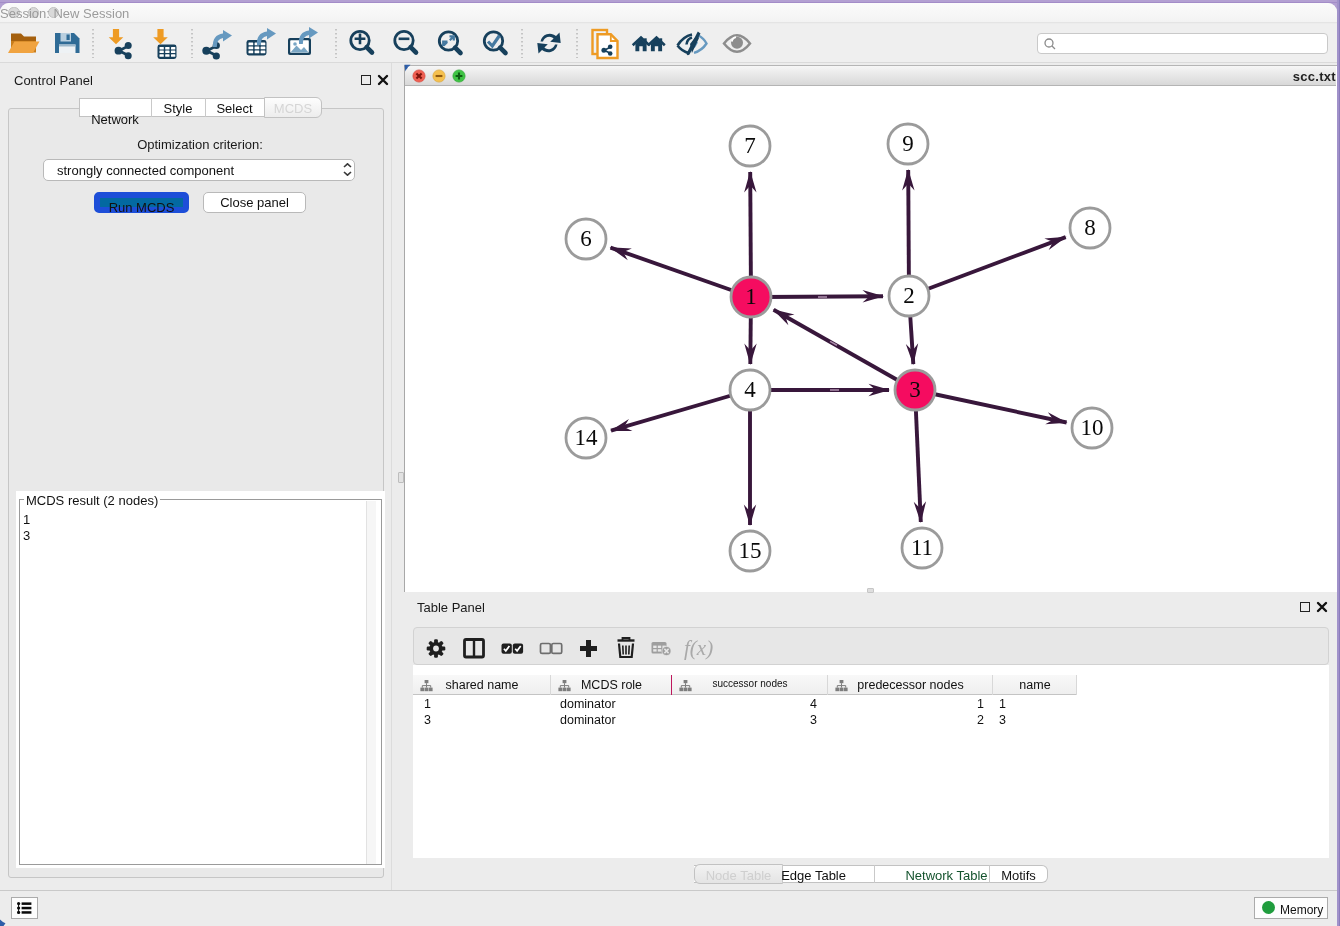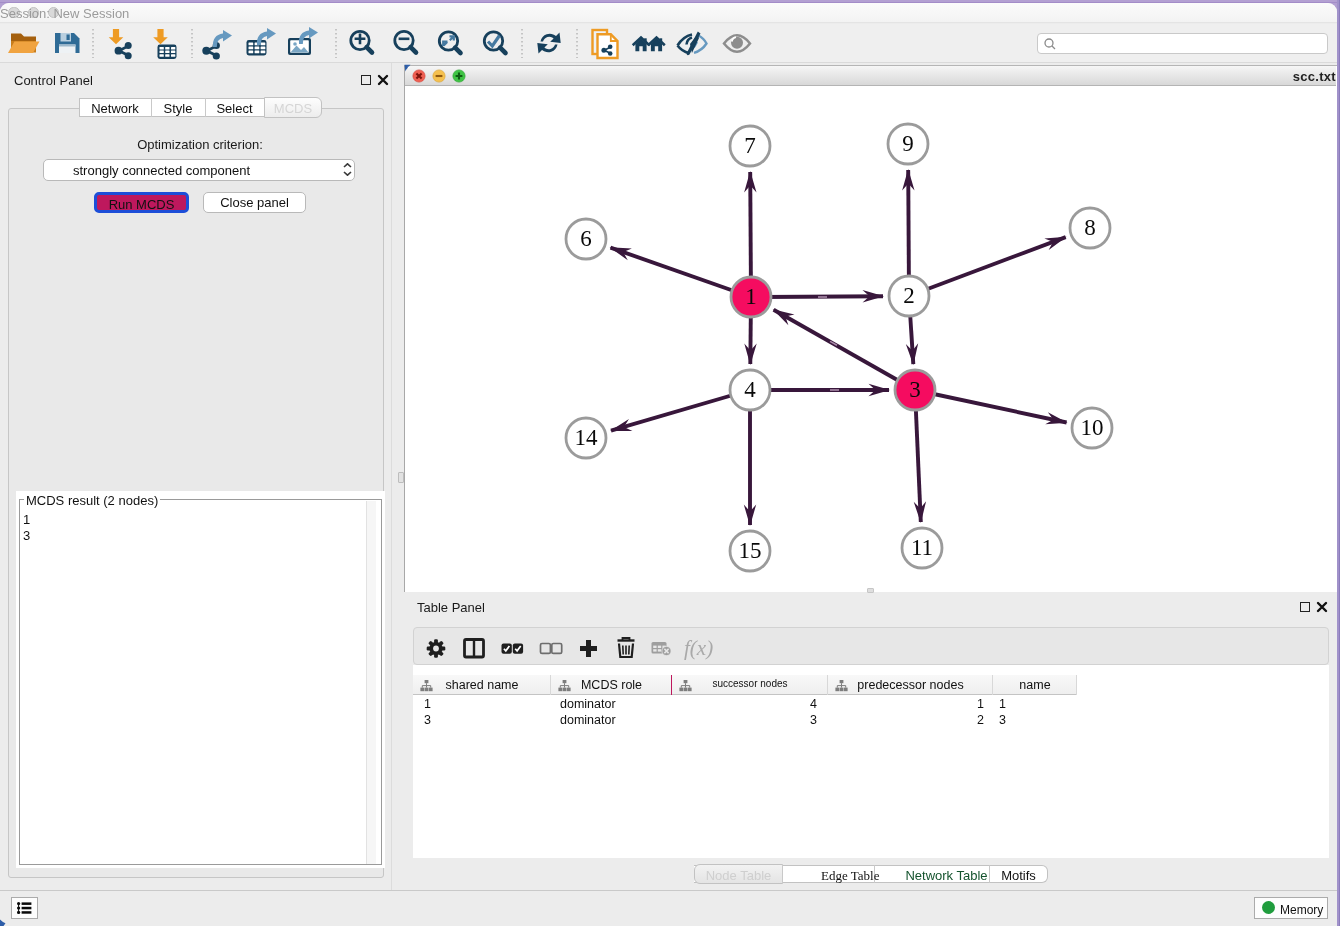--- a/index.html
+++ b/index.html
@@ -150,35 +150,35 @@
 <svg class="abs" style="left:377px;top:74px;" width="12" height="12" viewBox="0 0 12 12">
     <path d="M2,2 L10,10 M10,2 L2,10" stroke="#111" stroke-width="2.4" stroke-linecap="round"></path>
   </svg>
 
 <div class="abs" style="left:8px;top:108px;width:376px;height:770px;background:#e9e9e9;border:1px solid #c6c6c6;border-radius:3px;"></div>
 
 <div class="abs" style="left:79px;top:98px;width:186px;height:19px;background:#fff;border:1px solid #c2c2c2;border-right:none;"></div>
 <div class="abs" style="left:264px;top:97px;width:58px;height:21px;background:linear-gradient(#fdfdfd,#ededed);border:1px solid #c2c2c2;border-radius:0 6px 6px 0;"></div>
 <div class="abs" style="left:151px;top:98px;width:1px;height:19px;background:#c9c9c9;"></div>
 <div class="abs" style="left:205px;top:98px;width:1px;height:19px;background:#c9c9c9;"></div>
-<div class="abs" style="left:79px;top:101px;width:72px;text-align:center;font-size:13px;color:#111;">Network</div>
+<div class="abs" style="left:79px;top:112px;width:72px;text-align:center;font-size:13px;color:#111;">Network</div>
 <div class="abs" style="left:151px;top:101px;width:54px;text-align:center;font-size:13px;color:#111;">Style</div>
 <div class="abs" style="left:205px;top:101px;width:59px;text-align:center;font-size:13px;color:#111;">Select</div>
 <div class="abs" style="left:264px;top:101px;width:58px;text-align:center;font-size:13px;color:#d5d5d5;">MCDS</div>
 
 <div class="abs" style="left:0px;top:137px;width:400px;text-align:center;font-size:13px;color:#1a1a1a;">Optimization criterion:</div>
 
 <div class="abs" style="left:43px;top:159px;width:312px;height:22px;background:#fff;border:1px solid #b9b9b9;border-radius:5px;"></div>
-<div class="abs" style="left:73px;top:163px;font-size:13px;color:#111;">strongly connected component</div>
+<div class="abs" style="left:57px;top:163px;font-size:13px;color:#111;">strongly connected component</div>
 <svg class="abs" style="left:343px;top:163px;" width="9" height="13" viewBox="0 0 9 13">
     <path d="M1,4 L4.5,0.8 L8,4" fill="none" stroke="#3a3a3a" stroke-width="1.6"></path>
     <path d="M1,9 L4.5,12.2 L8,9" fill="none" stroke="#3a3a3a" stroke-width="1.6"></path>
   </svg>
 
-<div class="abs" style="left:94px;top:192px;width:95px;height:21px;background:#be185d;border:3px solid #1d4ed8;border-radius:5px;text-align:center;font-size:13px;color:#111;line-height:19px;">Run MCDS</div>
+<div class="abs" style="left:94px;top:192px;width:95px;height:21px;background:#0369a1;border:6px solid #1d4ed8;border-radius:5px;text-align:center;font-size:13px;color:#111;line-height:19px;">Run MCDS</div>
 <div class="abs" style="left:203px;top:192px;width:103px;height:21px;background:#fff;border:1px solid #b9b9b9;border-radius:5px;text-align:center;font-size:13px;color:#111;line-height:19px;">Close panel</div>
 
 <div class="abs" style="left:16px;top:491px;width:369px;height:377px;background:#fff;"></div>
 <div class="abs" style="left:19px;top:499px;width:363px;height:366px;border:1px solid #9a9a9a;"></div>
 <div class="abs" style="left:24px;top:493px;background:#fff;padding:0 2px;font-size:13px;color:#111;">MCDS result (2 nodes)</div>
 <div class="abs" style="left:23px;top:512px;font-size:13px;color:#111;">1</div>
 <div class="abs" style="left:23px;top:528px;font-size:13px;color:#111;">3</div>
 <div class="abs" style="left:366px;top:501px;width:10px;height:363px;background:#f6f6f6;border-left:1px solid #e2e2e2;"></div>
 
 <div class="abs" style="left:391px;top:63px;width:1px;height:827px;background:#dcdcdc;"></div>
@@ -366,21 +366,21 @@
 <div class="abs" style="left:672px;top:713px;width:145px;text-align:right;font-size:12.5px;color:#111;">3</div>
 <div class="abs" style="left:828px;top:713px;width:156px;text-align:right;font-size:12.5px;color:#111;">2</div>
 <div class="abs" style="left:999px;top:713px;font-size:12.5px;color:#111;">3</div>
 
 <div class="abs" style="left:694px;top:865px;width:354px;height:18px;background:#fff;border:1px solid #c2c2c2;border-left:none;border-radius:0 6px 6px 0;"></div>
 <div class="abs" style="left:694px;top:864px;width:89px;height:20px;background:linear-gradient(#f2f2f2,#e4e4e4);border:1px solid #c2c2c2;border-radius:6px 0 0 6px;"></div>
 <div class="abs" style="left:782px;top:865px;width:1px;height:18px;background:#c9c9c9;"></div>
 <div class="abs" style="left:874px;top:865px;width:1px;height:18px;background:#c9c9c9;"></div>
 <div class="abs" style="left:989px;top:865px;width:1px;height:18px;background:#c9c9c9;"></div>
 <div class="abs" style="left:694px;top:868px;width:89px;text-align:center;font-size:13px;color:#cfcfcf;">Node Table</div>
-<div class="abs" style="left:821px;top:868px;width:92px;text-align:left;font-size:13px;color:#111;font-family:Liberation Serif, serif;">Edge Table</div>
+<div class="abs" style="left:754px;top:868px;width:92px;text-align:right;font-size:13px;color:#111;">Edge Table</div>
 <div class="abs" style="left:874px;top:868px;width:115px;text-align:center;font-size:13px;color:#14532d;padding-left:30px;">Network Table</div>
 <div class="abs" style="left:989px;top:868px;width:59px;text-align:center;font-size:13px;color:#111;">Motifs</div>
 
 <div class="abs" style="left:0;top:890px;width:1337px;height:1px;background:#c9c9c9;"></div>
 <div class="abs" style="left:11px;top:897px;width:27px;height:22px;background:#fdfdfd;border:1px solid #ababab;"></div>
 <svg class="abs" style="left:16.5px;top:901.5px;" width="15" height="13" viewBox="0 0 15 13">
  <g fill="#0a0a0a">
       <circle cx="1.6" cy="1.6" r="1.6"></circle>
       <circle cx="1.6" cy="6" r="1.6"></circle>
       <circle cx="1.6" cy="10.4" r="1.6"></circle>

